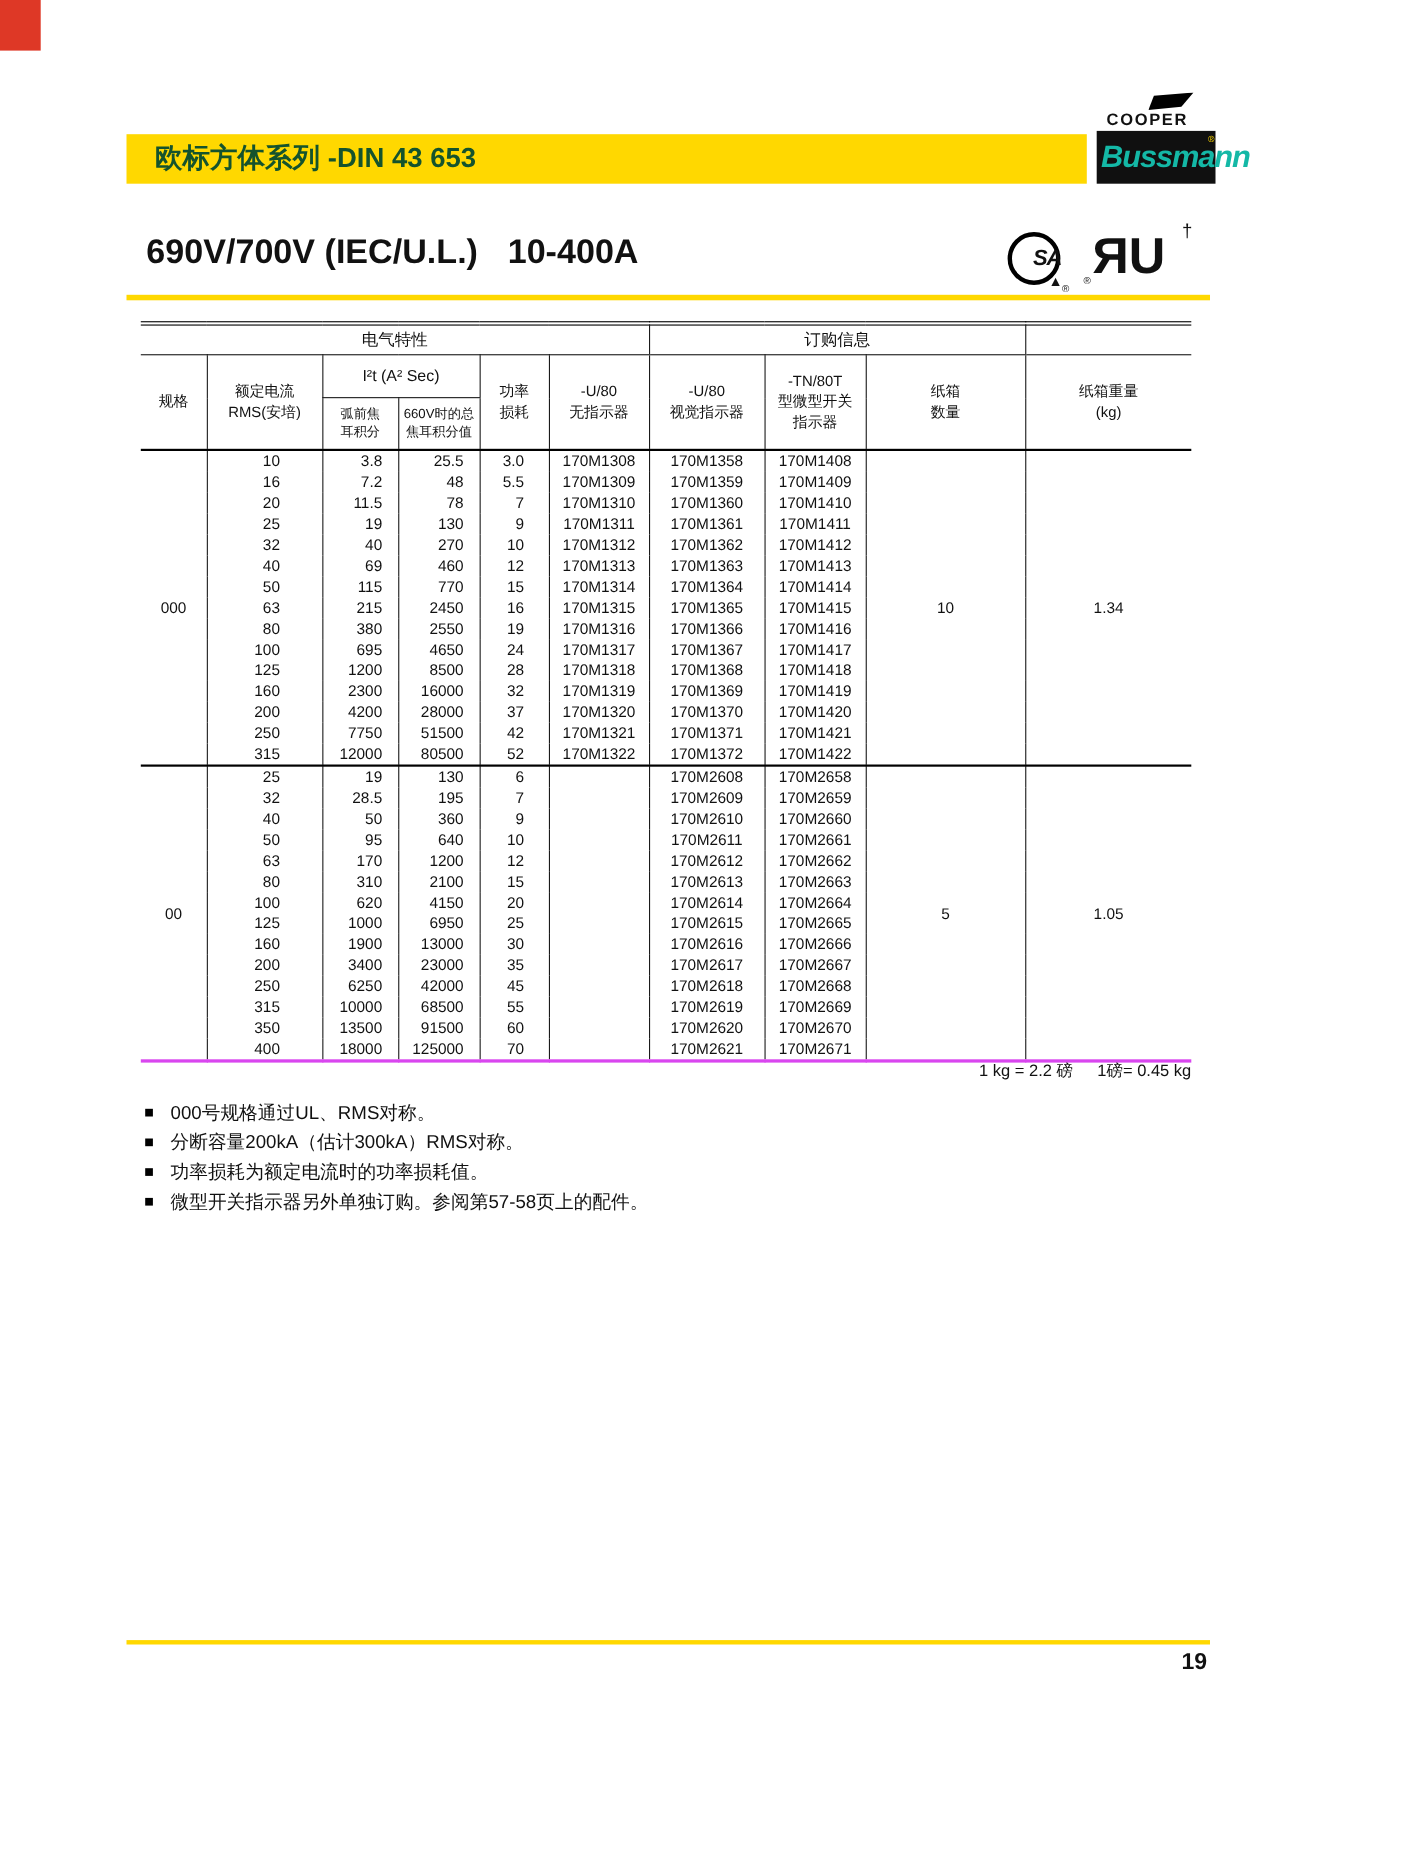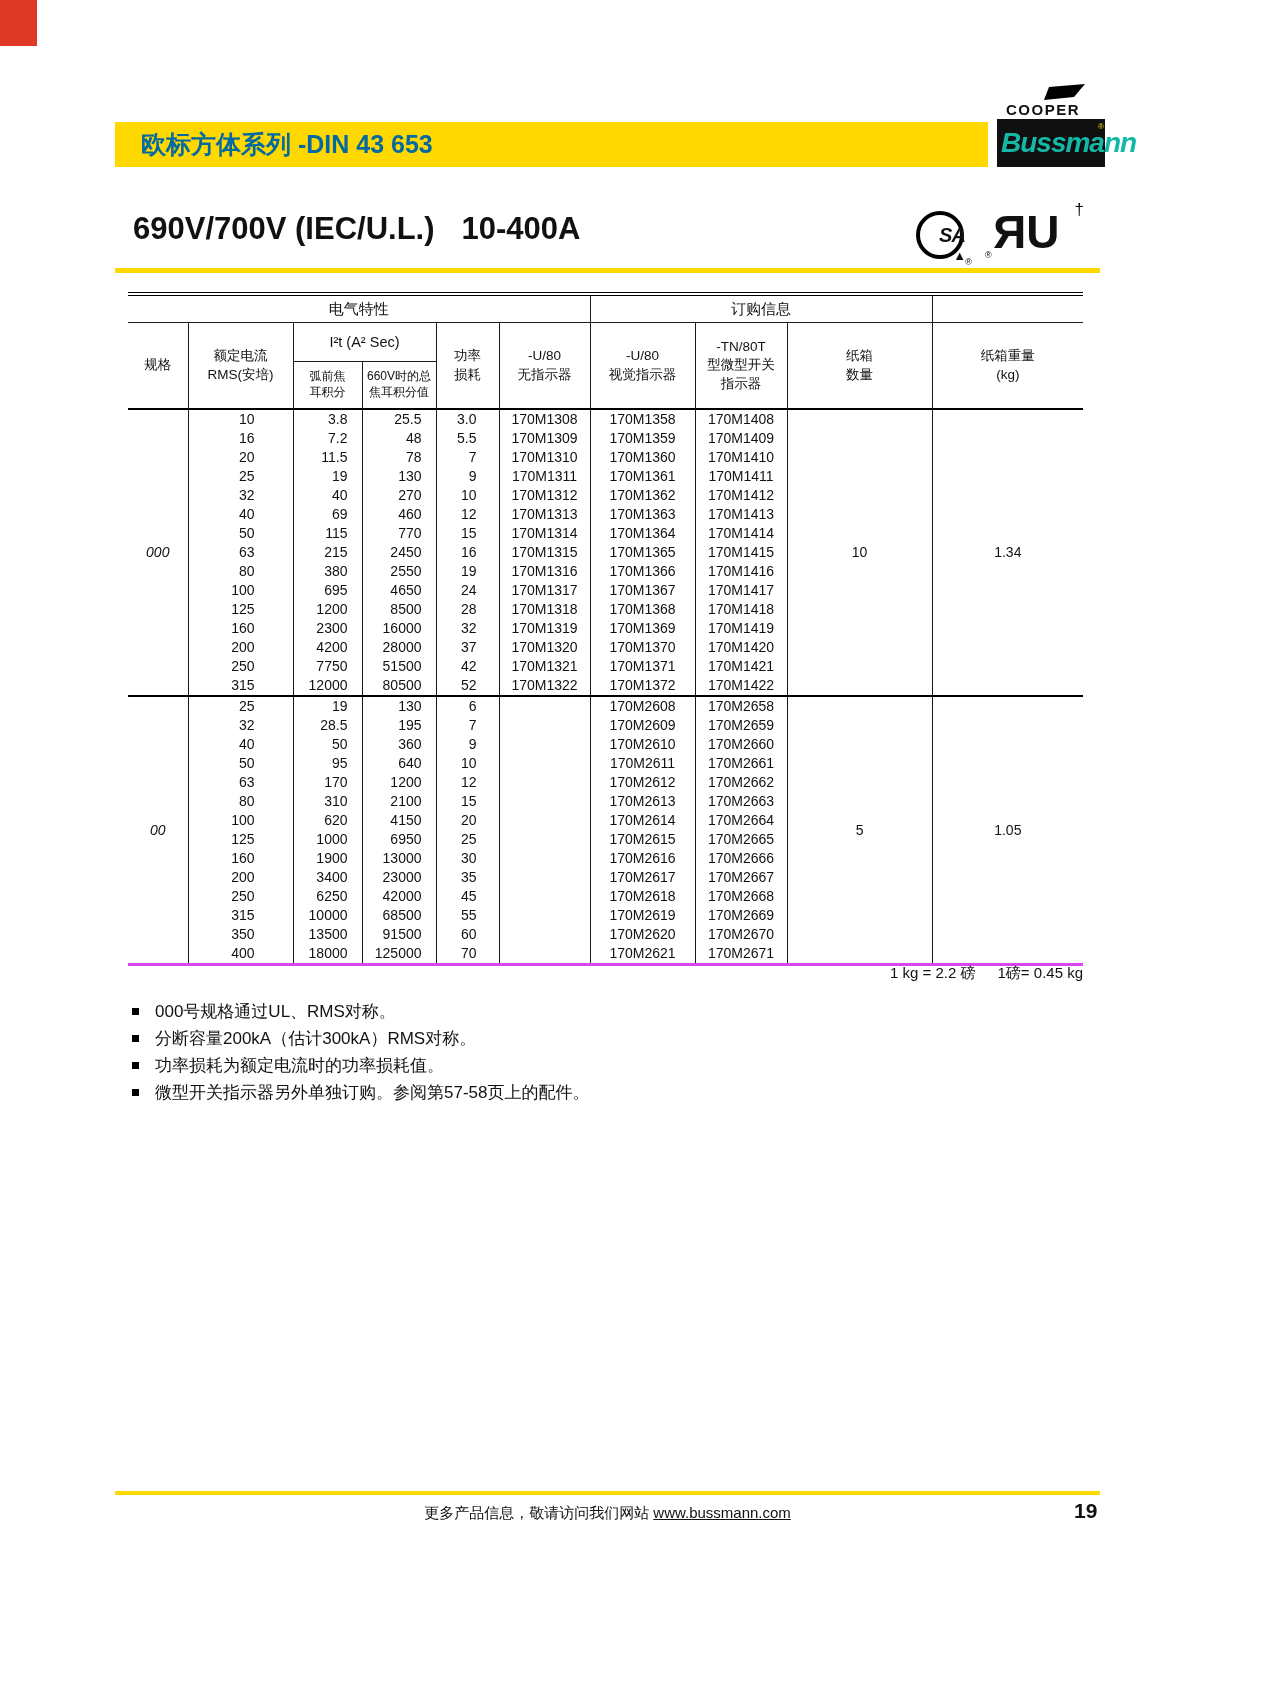--- a/index.html
+++ b/index.html
@@ -11,21 +11,21 @@
   
   .red-corner { position:absolute; left:0; top:0; width:37px; height:46px; background:#DE3826; }
 
   
   .cooper { position:absolute; left:1000px; top:84px; width:110px; text-align:left; }
   .cooper svg { display:block; margin-left:44px; }
   .cooper-text { font-size:15px; font-weight:bold; letter-spacing:1.5px; margin-top:0px; margin-left:6px; }
 
   
   .yellow-bar { position:absolute; left:115px; top:122px; width:873px; height:45px; background:#FFD800; }
-  .yellow-bar span { display:block; padding-left:26px; line-height:45px; font-size:25px; font-weight:bold; color:#0369a1; }
+  .yellow-bar span { display:block; padding-left:26px; line-height:45px; font-size:25px; font-weight:bold; color:#14532d; }
 
   
   .buss-box { position:absolute; left:997px; top:119px; width:108px; height:48px; background:#101010; }
   .buss-text { position:absolute; left:4px; top:8px; width:100px; text-align:center; color:#14b8a6;
                font-size:28px; font-weight:bold; font-style:italic; letter-spacing:-1px; }
   .buss-reg { position:absolute; right:1px; top:3px; color:#FFD800; font-size:8px; font-style:normal; }
 
   
   .title { position:absolute; left:133px; top:211px; font-size:31px; font-weight:bold; letter-spacing:0px; }
   .title-range { margin-left:27px; }
@@ -56,21 +56,21 @@
   .bl { border-left:1px solid #1a1a1a; }
   .g-row th { height:26px; font-size:15px; border-bottom:1px solid #1a1a1a; text-align:center; }
   .h-main th { height:38px; }
   .h-sub th { height:46px; }
   .hcell { font-size:13.5px; line-height:1.35; text-align:center; }
   .th-i2t { border-bottom:1px solid #1a1a1a; }
   .i2t-label { font-size:14.5px; }
   .subcell { font-size:12px; line-height:1.3; text-align:center; }
   table.spec tbody td { height:19px; font-size:14px; line-height:19px; vertical-align:middle; }
   tr.sec-start { border-top:2px solid #000; }
-  .c-spec   { text-align:center;font-style:italic; }
+  .c-spec   { text-align:center; }
   .c-current{ text-align:right; padding-right:38px !important; }
   .c-prearc { text-align:right; padding-right:14px !important; }
   .c-total  { text-align:right; padding-right:14px !important; }
   .c-power  { text-align:right; padding-right:22px !important; }
   .c-pn     { text-align:center; }
   .c-qty    { text-align:center; }
   .c-wt     { text-align:center; }
 
   
   .kg-note { position:absolute; left:700px; top:964px; width:383px; text-align:right; font-size:15px; }
@@ -471,18 +471,15 @@
   </div>
 
   <div class="notes">
     <div class="note-line"><span class="bullet"></span><span>000号规格通过UL、RMS对称。</span></div>
     <div class="note-line"><span class="bullet"></span><span>分断容量200kA（估计300kA）RMS对称。</span></div>
     <div class="note-line"><span class="bullet"></span><span>功率损耗为额定电流时的功率损耗值。</span></div>
     <div class="note-line"><span class="bullet"></span><span>微型开关指示器另外单独订购。参阅第57-58页上的配件。</span></div>
   </div>
 
   <div class="footer-rule"></div>
-  <div class="footer-text">
-    <span>更多产品信息，敬请访问我们网站 </span><a href="#" class="footer-link">www.bussmann.com</a>
-  </div>
   <div class="page-num">19</div>
 
 </div>
 
 </body></html>

